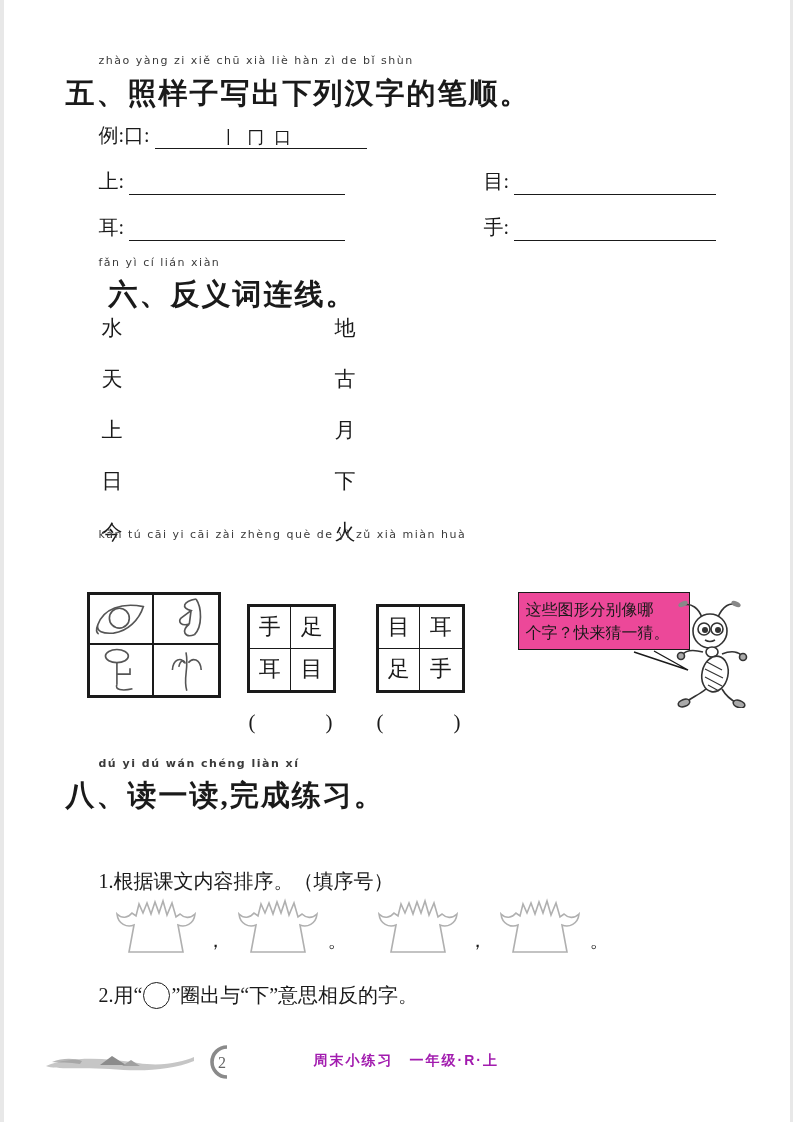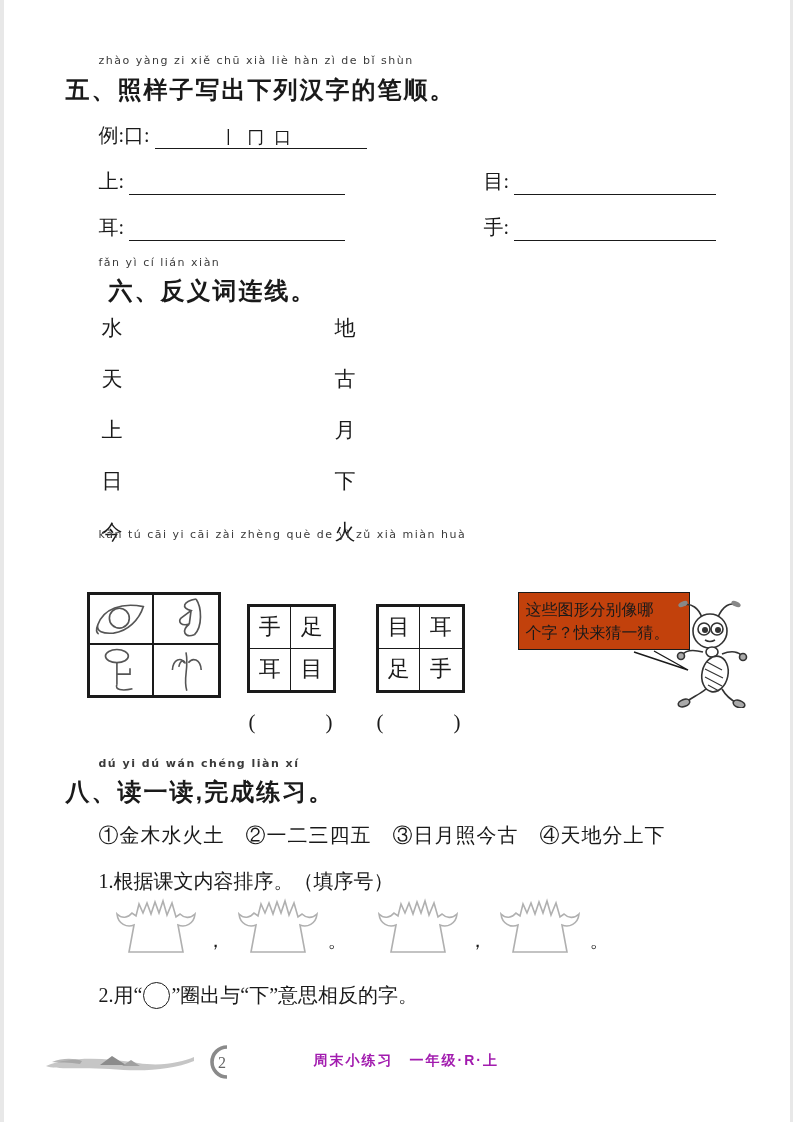--- a/index.html
+++ b/index.html
@@ -6,22 +6,22 @@
   body { background:#e8e8e8; font-family:"Liberation Serif", serif; }
   #page {
     position:relative; width:786px; height:1122px; margin:0 auto;
     background:#ffffff; color:#1a1a1a; overflow:hidden;
   }
   .pinyin {
     position:absolute; font-family:"DejaVu Sans", sans-serif;
     font-size:11px; color:#3a3a3a; letter-spacing:1.5px; white-space:nowrap;
   }
   .sec-title {
-    position:absolute; font-family:Liberation Sans, sans-serif;
-    font-weight:700; font-size:24px; letter-spacing:2px; white-space:nowrap;
+    position:absolute; font-family:Liberation Serif, serif;
+    font-weight:700; font-size:29px; letter-spacing:2px; white-space:nowrap;
   }
   .serif-row { position:absolute; font-size:20px; white-space:nowrap; }
   .blank-line {
     display:inline-block; border-bottom:1.5px solid #1a1a1a;
     height:24px; vertical-align:bottom; text-align:center;
   }
   .strokes { font-size:17px; letter-spacing:10px; }
   .cn-char { font-size:21px; }
   .col-item { display:block; margin-bottom:23px; }
   .picto-grid {
@@ -44,21 +44,21 @@
   .opt-cell:nth-child(1){ border-right:1.5px solid #1a1a1a; border-bottom:1.5px solid #1a1a1a;}
   .opt-cell:nth-child(2){ border-bottom:1.5px solid #1a1a1a;}
   .opt-cell:nth-child(3){ border-right:1.5px solid #1a1a1a;}
   .paren-slot {
     position:absolute; top:710px; width:84px; display:flex;
     justify-content:space-between; font-size:21px;
   }
   .bubble {
     position:absolute; left:514px; top:592px; width:172px;
     border:1.5px solid #1a1a1a; padding:5px 7px;
-    font-size:16px; line-height:1.45; background:#c2410c;
+    font-size:16px; line-height:1.45; background:#ec4899;
   }
   .grass-row {
     position:absolute; left:106px; top:898px; display:flex;
     align-items:flex-end; gap:4px; font-size:20px;
   }
   .grass-row .punct { padding:0 2px 2px 0; }
   .grass-row .pair-gap { width:14px; }
   .q2-row { position:absolute; left:95px; top:982px; display:flex; align-items:flex-end; font-size:20px; }
   .circle-glyph {
     display:inline-block; width:27px; height:27px; border:1.6px solid #1a1a1a;
@@ -206,21 +206,20 @@
     <path d="M37,66 L52,74 M35,73 L53,82 M35,81 L52,90 M38,89 L49,95" stroke-width="1.1"></path>
     <path d="M36,93 C29,99 22,101 16,106"></path>
     <ellipse cx="14" cy="107" rx="6" ry="3.5" fill="#aaa" transform="rotate(-20 14 107)"></ellipse>
     <path d="M52,93 C56,100 61,104 67,107"></path>
     <ellipse cx="69" cy="108" rx="6" ry="3.5" fill="#aaa" transform="rotate(20 69 108)"></ellipse>
   </svg>
 
   <div class="pinyin" style="left:95px; top:757px;font-weight:bold;">dú   yi   dú    wán chéng liàn  xí</div>
   <div class="sec-title" style="left:62px; top:776px;">八、读一读,完成练习。</div>
 
-  <div class="serif-row" style="left:95px; top:822px; font-size:20px; letter-spacing:1px;">①金木水火土　②一二三四五　③日月照今古　④天地分上下</div>
 
   <div class="serif-row" style="left:95px; top:868px;">1.根据课文内容排序。（填序号）</div>
 
   <div class="grass-row">
     <svg width="92" height="58" viewBox="0 0 92 58" fill="none" stroke="#b0b0b0" stroke-width="1.6">
       <path d="M19,54 L73,54 L68,27 C75,30 84,26 85,16 C80,21 74,20 70,16 L66,19 L62,5 L57,17 L53,3 L49,15 L45,4 L41,16 L37,5 L33,15 L29,6 L26,18 L22,15 C18,20 12,21 7,16 C8,26 17,30 24,27 Z"></path>
     </svg>
     <span class="punct">，</span>
     <svg width="92" height="58" viewBox="0 0 92 58" fill="none" stroke="#b0b0b0" stroke-width="1.6">
       <path d="M19,54 L73,54 L68,27 C75,30 84,26 85,16 C80,21 74,20 70,16 L66,19 L62,5 L57,17 L53,3 L49,15 L45,4 L41,16 L37,5 L33,15 L29,6 L26,18 L22,15 C18,20 12,21 7,16 C8,26 17,30 24,27 Z"></path>

